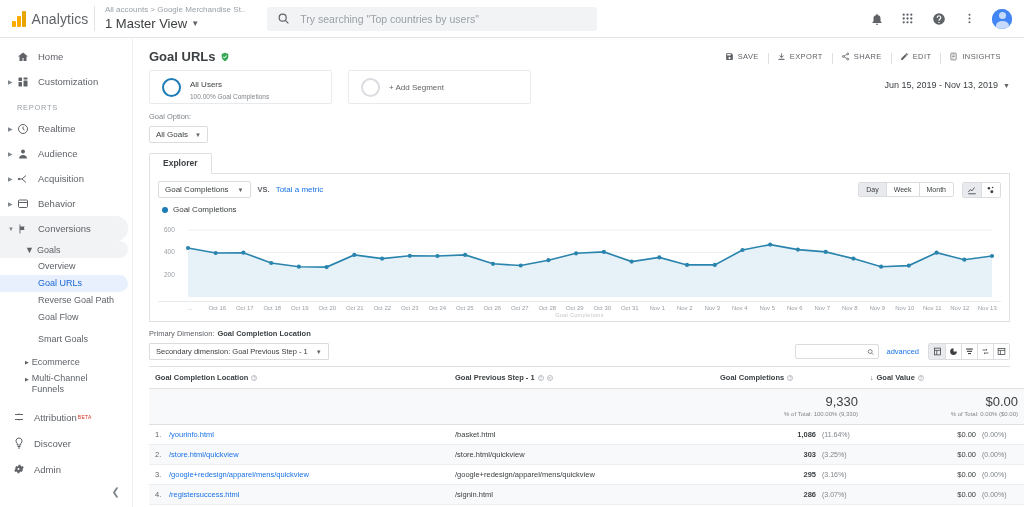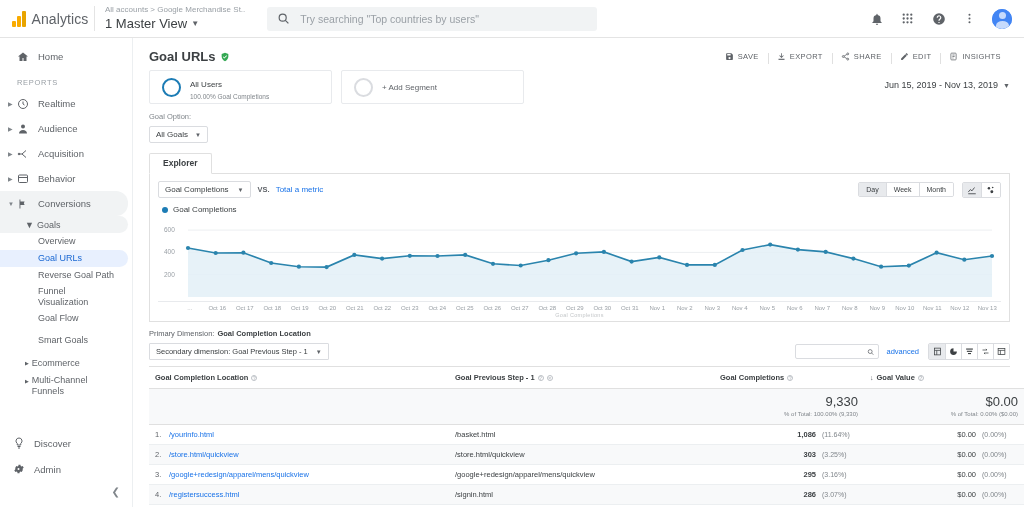--- a/index.html
+++ b/index.html
@@ -103,21 +103,21 @@
   .segbar { display: flex; align-items: flex-start; padding: 0 14px 0 16px; position: relative; }
   .segment {
     width: 183px; height: 34px; border: 1px solid #e8eaed; border-radius: 2px;
     display: flex; align-items: center; padding-left: 12px; background: #fff;
   }
   .seg-ring { width: 19px; height: 19px; border-radius: 50%; border: 2.5px solid #1c7cb5; flex: none; }
   .seg-ring.empty { border-color: #dadce0; }
   .seg-txt { margin-left: 9px; line-height: 1.25; }
   .seg-name { font-size: 8px; color: #3c4043; }
   .seg-sub { font-size: 6.5px; color: #80868b; margin-top: 1px; }
-  .segment.add { margin-left: 9px; }
+  .segment.add { margin-left: 16px; }
   .add-label { margin-left: 9px; font-size: 8px; color: #5f6368; }
   .daterange {
     margin-left: auto; font-size: 9px; color: #3c4043; display: flex; align-items: center;
     padding-top: 10px; cursor: pointer;
   }
   .daterange .caret { margin-left: 5px; font-size: 7px; color: #5f6368; }
 
   
   .goalopt { padding: 8px 0 0 16px; }
   .goalopt-label { font-size: 7.5px; color: #80868b; }
@@ -284,20 +284,32 @@
       <div class="nav-item">
         <span class="arrow"></span>
         <span class="nicon">
           <svg width="12" height="12" viewBox="0 0 24 24" fill="#5f6368">
               <path d="M12 3 2 11h3v9h6v-6h2v6h6v-9h3z"></path>
             </svg>
         </span>
         <span class="nlabel">Home</span>
       </div>
 
+      <div class="nav-item">
+        <span class="arrow">▶</span>
+        <span class="nicon">
+          <svg width="12" height="12" viewBox="0 0 24 24" fill="#5f6368">
+              <rect x="3" y="3" width="7" height="7" rx="1"></rect>
+              <rect x="13" y="3" width="8" height="4" rx="1"></rect>
+              <rect x="13" y="9" width="8" height="12" rx="1"></rect>
+              <rect x="3" y="12" width="7" height="9" rx="1"></rect>
+            </svg>
+        </span>
+        <span class="nlabel">Customization</span>
+      </div>
 
       <div class="nav-section">REPORTS</div>
 
       <div class="nav-item">
         <span class="arrow">▶</span>
         <span class="nicon">
           <svg width="12" height="12" viewBox="0 0 24 24" fill="none" stroke="#5f6368" stroke-width="2">
               <circle cx="12" cy="12" r="9"></circle>
               <path d="M12 7v5l3 2"></path>
             </svg>
@@ -355,40 +367,47 @@
 
       <div class="leaf-item">
         <span>Overview</span>
       </div>
       <div class="leaf-item active">
         <span>Goal URLs</span>
       </div>
       <div class="leaf-item">
         <span>Reverse Goal Path</span>
       </div>
-      <div class="leaf-item leaf-multi">
-        <span style="display:block;width:52px;">Funnel Visualization</span>
-      </div>
       <div class="leaf-item">
         <span>Goal Flow</span>
       </div>
       <div class="leaf-item" style="margin-top:5px;">
         <span>Smart Goals</span>
       </div>
 
       <div class="sub-item" style="margin-top:5px;">
         <span class="arrow" style="margin-right:3px;font-size:5px;">▶</span>
         <span>Ecommerce</span>
       </div>
       <div class="sub-item" style="height:auto;align-items:flex-start;padding-top:3px;">
         <span class="arrow" style="margin-right:3px;font-size:5px;padding-top:3px;">▶</span>
         <span style="display:block;width:58px;line-height:1.25;">Multi-Channel Funnels</span>
       </div>
 
       <div class="bottom-nav">
+        <div class="nav-item">
+          <span class="nicon">
+            <svg width="12" height="12" viewBox="0 0 24 24" fill="none" stroke="#5f6368" stroke-width="2">
+                <path d="M4 7h10l-2-2M20 17H10l2 2"></path>
+                <path d="M14 7l6 0M4 17l6 0"></path>
+              </svg>
+          </span>
+          <span class="nlabel">Attribution</span>
+          <span class="beta">BETA</span>
+        </div>
         <div class="nav-item">
           <span class="nicon">
             <svg width="12" height="12" viewBox="0 0 24 24" fill="none" stroke="#5f6368" stroke-width="2">
                 <path d="M9 19h6M10 22h4"></path>
                 <path d="M12 2a6 6 0 0 0-3.5 10.9V16h7v-3.1A6 6 0 0 0 12 2z"></path>
               </svg>
           </span>
           <span class="nlabel">Discover</span>
         </div>
         <div class="nav-item">

